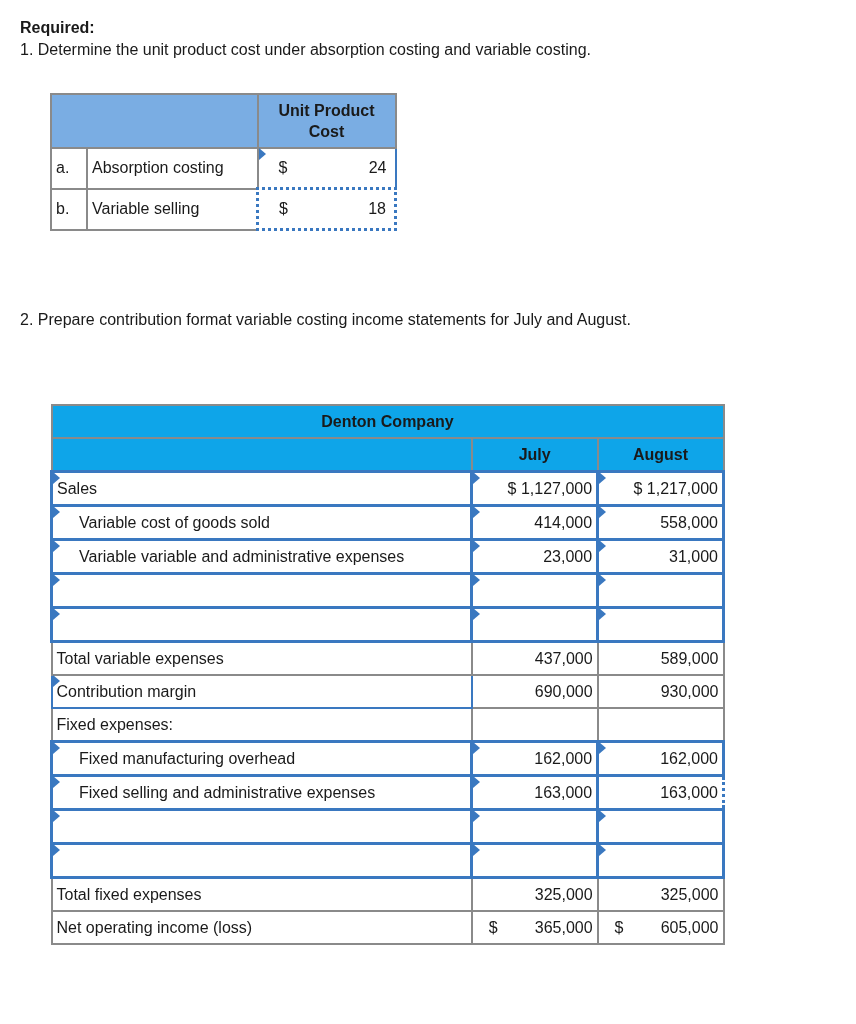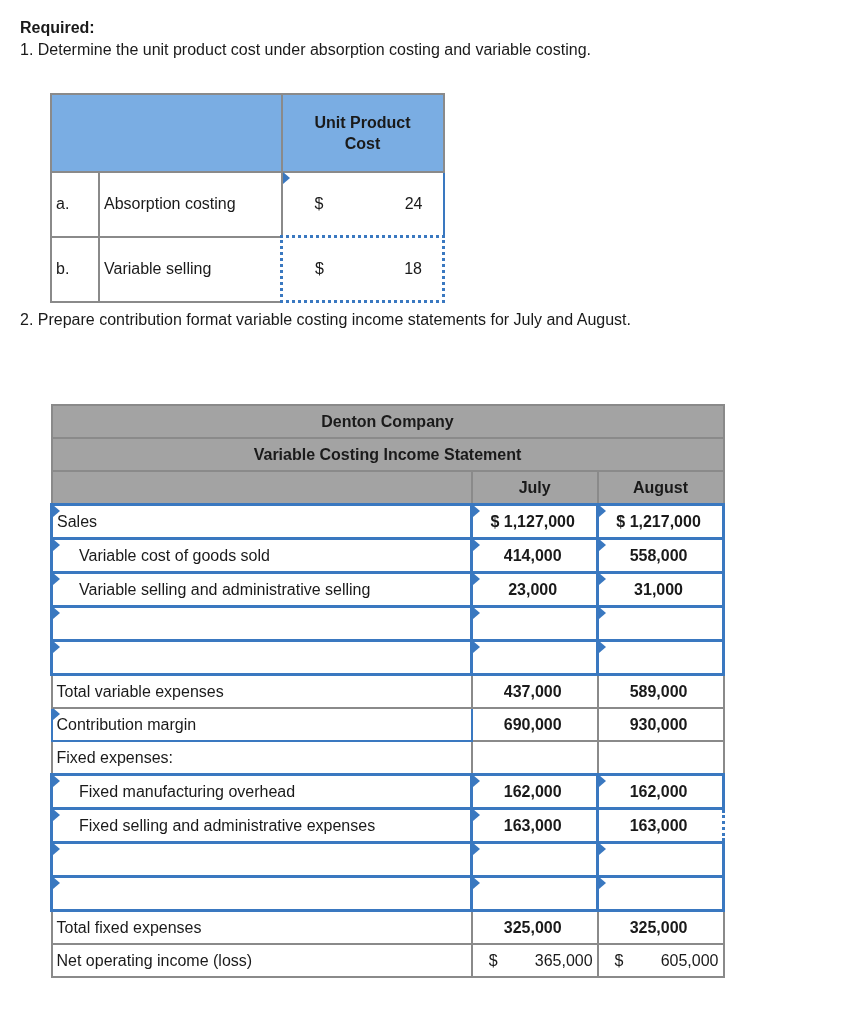--- a/index.html
+++ b/index.html
@@ -4,41 +4,41 @@
 <style>
   html, body { margin:0; padding:0; background:#ffffff; }
   body { width:856px; height:1024px; position:relative; overflow:hidden;
          font-family:"Liberation Sans", sans-serif; color:#1a1a1a; }
   .req-title { position:absolute; left:20px; top:19px; font-size:16px; font-weight:bold; }
   .q1 { position:absolute; left:20px; top:41px; font-size:16px; }
   .q2 { position:absolute; left:20px; top:311px; font-size:16px; }
 
   
   .t1 { position:absolute; left:50px; top:93px; border-collapse:collapse; font-size:16px; }
-  .t1 td { border:2px solid #8a8a8a; padding:16px; height:30px; }
+  .t1 td { border:2px solid #8a8a8a; padding:4px; height:30px; }
   .t1 .hdr { background:#7aade3; }
   .t1 .hdr-cell { width:128px; text-align:center; font-weight:bold; line-height:21px; height:44px; }
   .t1 .letter { width:26px; padding-left:4px; }
   .t1 .label { width:160px; padding-left:4px; }
   .t1 .val { position:relative; }
   .t1 .in { display:flex; justify-content:space-between; align-items:center; height:28px; padding:0 4px 0 16px; box-sizing:border-box; }
   .sel { border:2px solid #3a78c0 !important; }
   .dotted { border:3px dotted #3a78c0 !important; }
   .flag { position:absolute; left:0; top:0; width:0; height:0; border-top:6px solid transparent; border-bottom:6px solid transparent; border-left:7px solid #3a78c0; transform:translateY(-1px); }
 
   
   .t2 { position:absolute; left:50px; top:404px; width:675px; border-collapse:collapse; font-size:16px; table-layout:fixed; }
   .t2 td { border:2px solid #8a8a8a; padding:0; height:31px; position:relative; }
-  .t2 .hdr td { background:#a3a3a3; font-weight:bold; text-align:center; }
+  .t2 .hdr td { background:#0ea5e9; font-weight:bold; text-align:center; }
   .t2 .c1 { width:414px; }
   .t2 .c2 { width:124px; }
   .t2 .c3 { width:124px; }
   .t2 .lbl { padding-left:4px; }
   .t2 .ind { padding-left:26px;margin-top:44px; }
-  .t2 .num { text-align:center; padding-right:4px;font-weight:bold; }
+  .t2 .num { text-align:right; padding-right:4px; }
   .t2 .num-dollar { display:flex; justify-content:space-between; padding:0 4px 0 16px; }
   .t2 .boxed { border:2px solid #3a78c0; }
   .t2 tr.inp td { border-color:#3a78c0; border-width:3px; }
   .t2 .topdark { border-top:2px solid #222; }
 </style>
 </head>
 <body>
 
 <div class="req-title">Required:</div>
 <div class="q1">1.  Determine the unit product cost under absorption costing and variable costing.</div>
@@ -79,42 +79,39 @@
   <colgroup>
       <col class="c1">
       <col class="c2">
       <col class="c3">
     </colgroup>
   <tbody>
       <tr class="hdr">
         <td colspan="3">Denton Company</td>
       </tr>
   <tr class="hdr">
-        <td colspan="3">Variable Costing Income Statement</td>
-      </tr>
-  <tr class="hdr">
     <td></td>
     <td>July</td>
     <td>August</td>
   </tr>
 
   <tr class="inp">
     <td class="lbl"><span class="flag"></span><span>Sales</span></td>
     <td class="num"><span class="flag"></span><span>$ 1,127,000</span></td>
     <td class="num"><span class="flag"></span><span>$ 1,217,000</span></td>
   </tr>
 
 
   <tr class="inp">
     <td class="ind"><span class="flag"></span><span>Variable cost of goods sold</span></td>
     <td class="num"><span class="flag"></span><span>414,000</span></td>
     <td class="num"><span class="flag"></span><span>558,000</span></td>
   </tr>
   <tr class="inp">
-    <td class="ind"><span class="flag"></span><span>Variable selling and administrative selling</span></td>
+    <td class="ind"><span class="flag"></span><span>Variable variable and administrative expenses</span></td>
     <td class="num"><span class="flag"></span><span>23,000</span></td>
     <td class="num"><span class="flag"></span><span>31,000</span></td>
   </tr>
   <tr class="inp">
     <td class="ind"><span class="flag"></span><span></span></td>
     <td class="num"><span class="flag"></span><span></span></td>
     <td class="num"><span class="flag"></span><span></span></td>
   </tr>
   <tr class="inp">
     <td class="ind"><span class="flag"></span><span></span></td>

